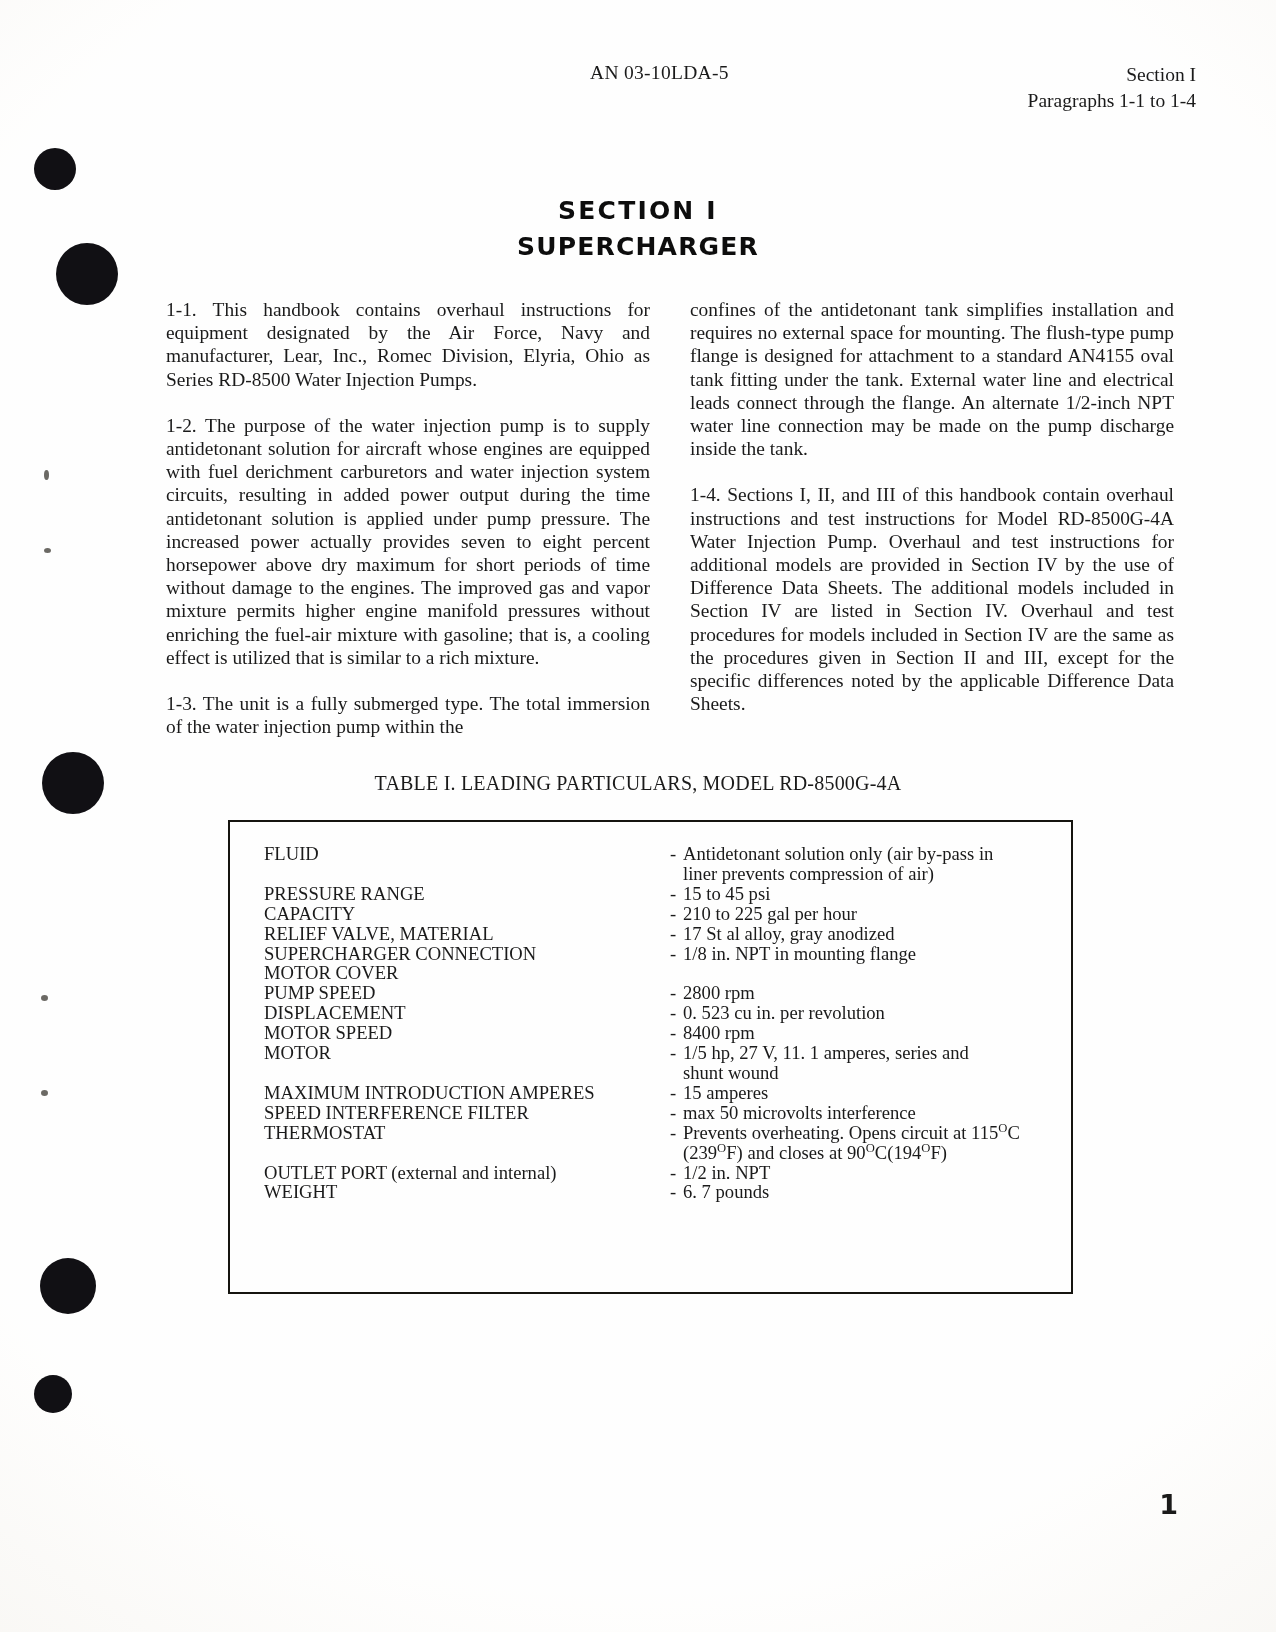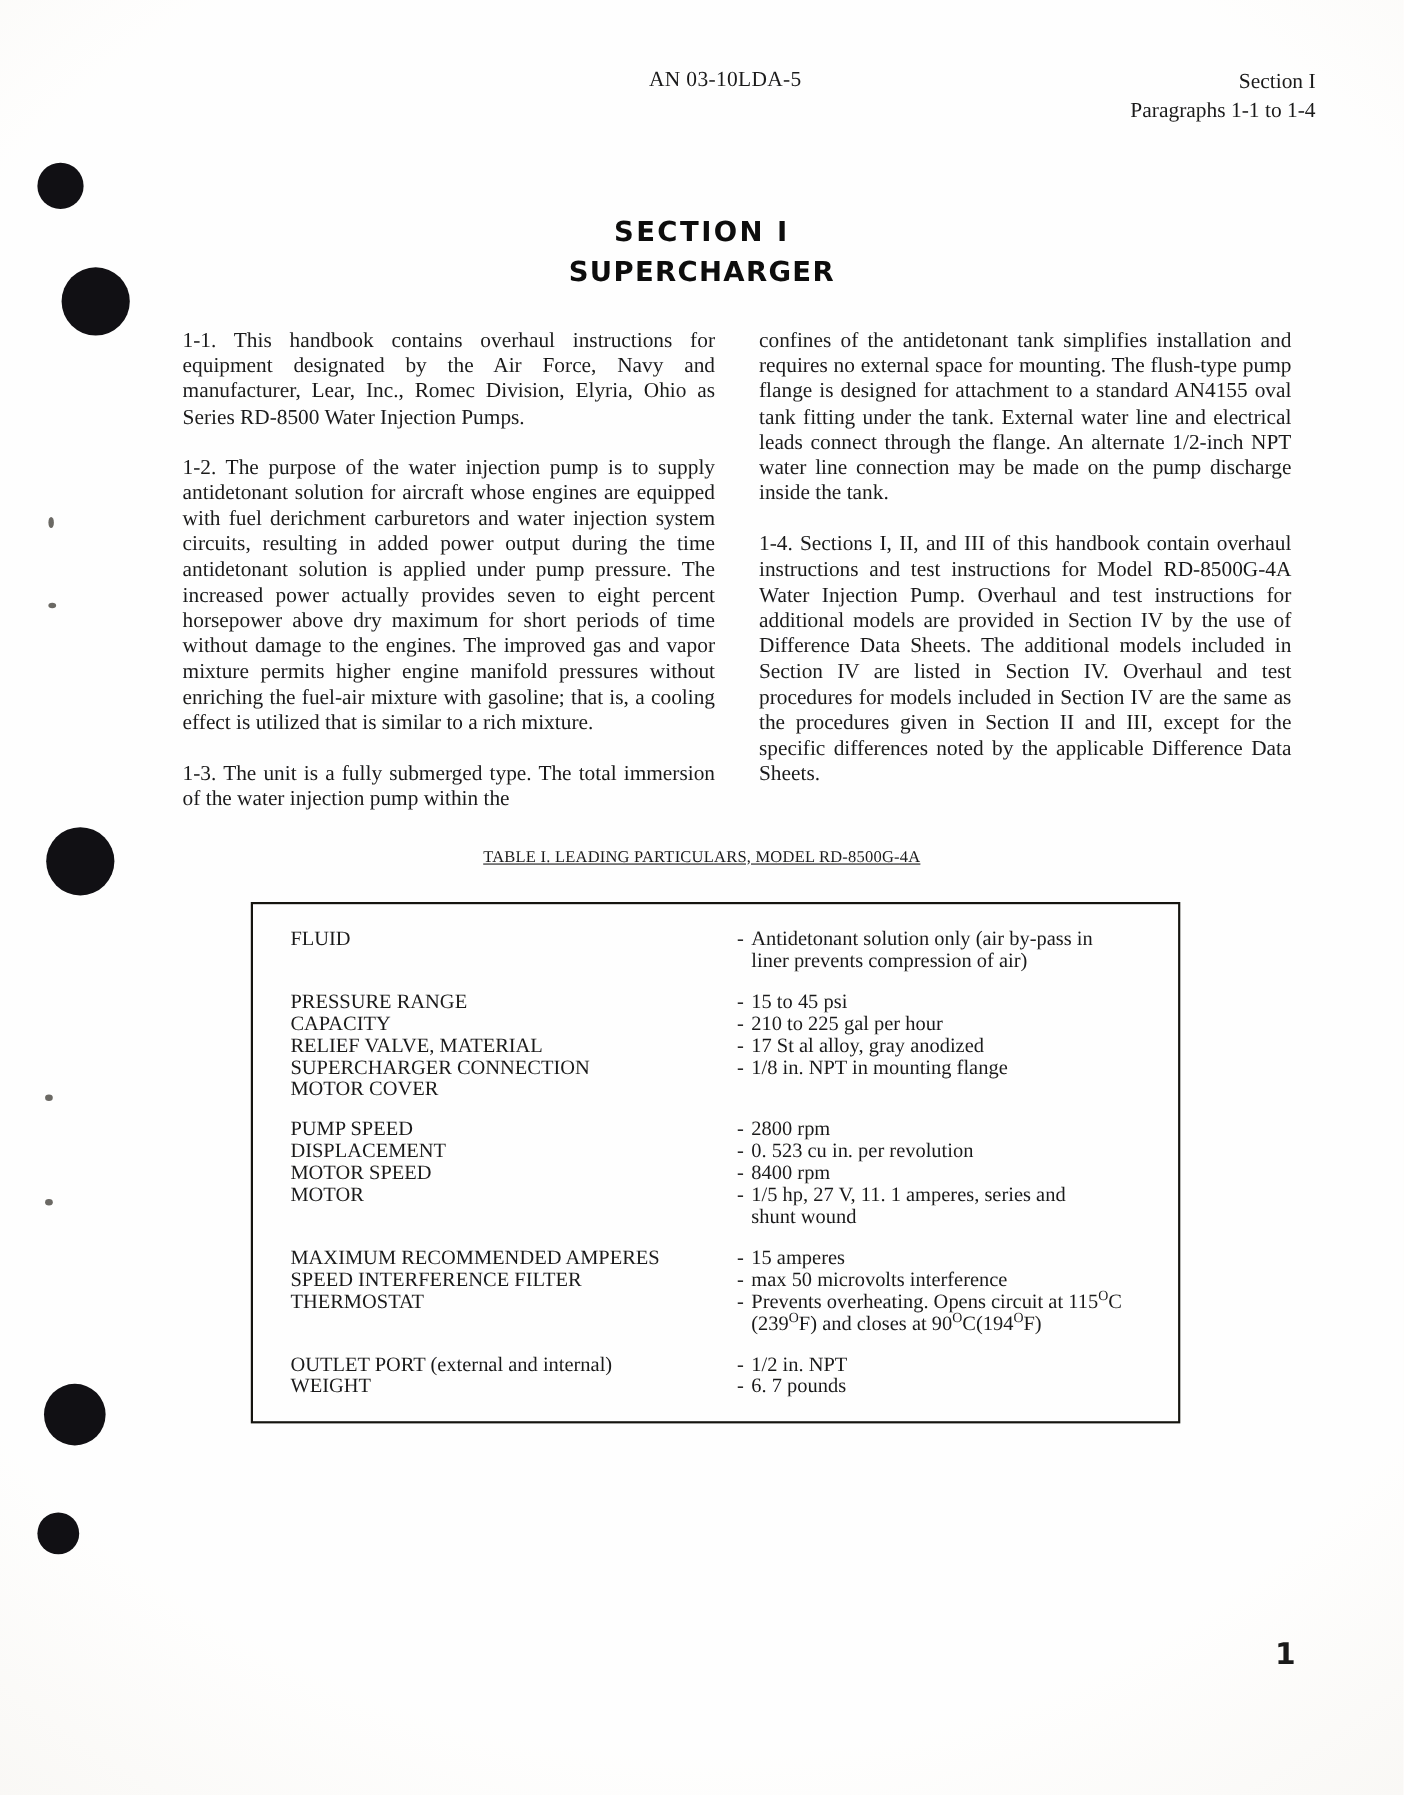--- a/index.html
+++ b/index.html
@@ -98,23 +98,22 @@
   .para { margin: 0 0 23px 0; }
   .para:last-child { margin-bottom: 0; }
 
   
   #table-caption {
     position: absolute;
     top: 772px;
     left: 0;
     width: 100%;
     text-align: center;
-    font-size: 15px;
+    font-size: 20px;
     letter-spacing: .2px;
-    text-decoration: underline;
   }
 
   
   #particulars-table {
     position: absolute;
     top: 820px;
     left: 228px;
     width: 845px;
     height: 474px;
     border: 2px solid #15140f;
@@ -126,21 +125,21 @@
     left: 34px;
     top: 22px;
     right: 10px;
     font-size: 18.6px;
     line-height: 19.9px;
   }
   .trow {
     display: flex;
     align-items: flex-start;
   }
-  .trow.gap { margin-top: 17px; }
+  .trow.gap { }
   .tlabel {
     width: 404px;
     flex: 0 0 404px;
     white-space: pre;
   }
   .tvalue {
     flex: 1;
     padding-left: 2px;
   }
   .tvalue .dash { display: inline-block; width: 13px; }
@@ -233,21 +232,21 @@
         </div>
         <div class="trow">
           <div class="tlabel">MOTOR SPEED</div>
           <div class="tvalue"><span class="dash">-</span>8400 rpm</div>
         </div>
         <div class="trow">
           <div class="tlabel">MOTOR</div>
           <div class="tvalue"><span class="dash">-</span>1/5 hp, 27 V, 11. 1 amperes, series and<span class="cont">shunt wound</span></div>
         </div>
         <div class="trow gap">
-          <div class="tlabel">MAXIMUM RECOMMENDED AMPERES</div>
+          <div class="tlabel">MAXIMUM INTRODUCTION AMPERES</div>
           <div class="tvalue"><span class="dash">-</span>15 amperes</div>
         </div>
         <div class="trow">
           <div class="tlabel">SPEED INTERFERENCE FILTER</div>
           <div class="tvalue"><span class="dash">-</span>max 50 microvolts interference</div>
         </div>
         <div class="trow">
           <div class="tlabel">THERMOSTAT</div>
           <div class="tvalue"><span class="dash">-</span>Prevents overheating.  Opens circuit at 115<sup>O</sup>C<span class="cont">(239<sup>O</sup>F) and closes at 90<sup>O</sup>C(194<sup>O</sup>F)</span></div>
         </div>

